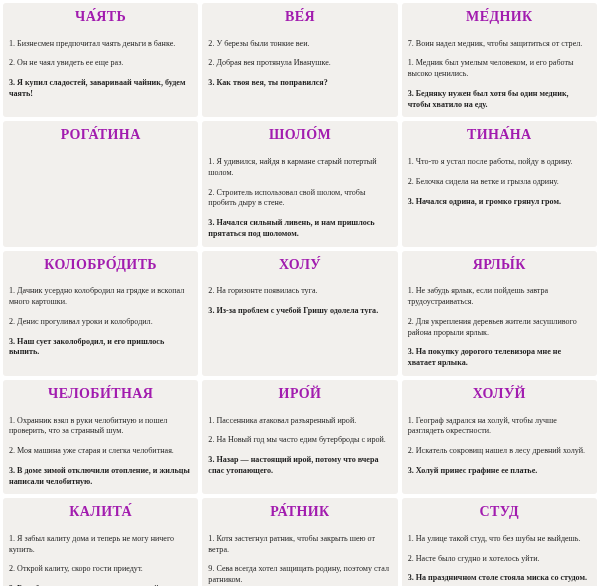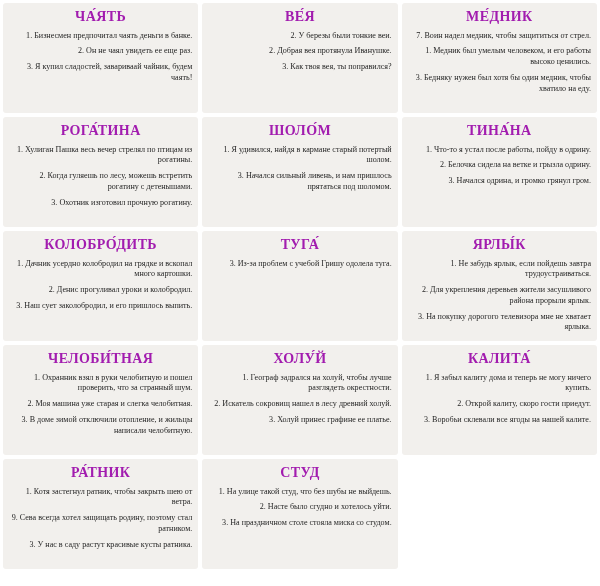--- a/index.html
+++ b/index.html
@@ -46,25 +46,25 @@
   .senses {
     list-style: none;
     margin: 0;
     padding: 0;
     width: 100%;
   }
   .sense {
     font-family: "Liberation Serif", serif;
     font-size: 8.1px;
     line-height: 1.33;
-    text-align: right;
-    margin: 1px 0 5px 0;
+    text-align: left;
+    margin: 9px 0 5px 0;
     color: #1f1f1f;
   }
-  .sense:last-child { margin-bottom: 0; }
+  .sense:last-child { margin-bottom: 0; font-weight: bold; }
 </style>
 </head>
 <body>
 
 <div id="grid">
     <div class="card">
       <div class="word">ЧА́ЯТЬ</div>
       <ul class="senses">
         <li class="sense">1. Бизнесмен предпочитал чаять деньги в банке.</li>
         <li class="sense">2. Он не чаял увидеть ее еще раз.</li>
@@ -82,69 +82,74 @@
     <div class="card">
       <div class="word">МЕ́ДНИК</div>
       <ul class="senses">
         <li class="sense">7. Воин надел медник, чтобы защититься от стрел.</li>
         <li class="sense">1. Медник был умелым человеком, и его работы высоко ценились.</li>
         <li class="sense">3. Бедняку нужен был хотя бы один медник, чтобы хватило на еду.</li>
       </ul>
     </div>
     <div class="card">
       <div class="word">РОГА́ТИНА</div>
-      <ul class="senses">
-        <li class="sense">1. Хулиган Пашка весь вечер стрелял по птицам из рогатины.</li>
-        <li class="sense">2. Когда гуляешь по лесу, можешь встретить рогатину с детенышами.</li>
-        <li class="sense">3. Охотник изготовил прочную рогатину.</li>
-      </ul>
     </div>
     <div class="card">
       <div class="word">ШОЛО́М</div>
       <ul class="senses">
         <li class="sense">1. Я удивился, найдя в кармане старый потертый шолом.</li>
+        <li class="sense">2. Строитель использовал свой шолом, чтобы пробить дыру в стене.</li>
         <li class="sense">3. Начался сильный ливень, и нам пришлось прятаться под шоломом.</li>
       </ul>
     </div>
     <div class="card">
       <div class="word">ТИНА́НА</div>
       <ul class="senses">
         <li class="sense">1. Что-то я устал после работы, пойду в одрину.</li>
         <li class="sense">2. Белочка сидела на ветке и грызла одрину.</li>
         <li class="sense">3. Начался одрина, и громко грянул гром.</li>
       </ul>
     </div>
     <div class="card">
       <div class="word">КОЛОБРО́ДИТЬ</div>
       <ul class="senses">
         <li class="sense">1. Дачник усердно колобродил на грядке и вскопал много картошки.</li>
         <li class="sense">2. Денис прогуливал уроки и колобродил.</li>
         <li class="sense">3. Наш сует заколобродил, и его пришлось выпить.</li>
       </ul>
     </div>
     <div class="card">
-      <div class="word">ТУГА́</div>
+      <div class="word">ХОЛУ́</div>
       <ul class="senses">
+        <li class="sense">2. На горизонте появилась туга.</li>
         <li class="sense">3. Из-за проблем с учебой Гришу одолела туга.</li>
       </ul>
     </div>
     <div class="card">
       <div class="word">ЯРЛЫ́К</div>
       <ul class="senses">
         <li class="sense">1. Не забудь ярлык, если пойдешь завтра трудоустраиваться.</li>
         <li class="sense">2. Для укрепления деревьев жители засушливого района прорыли ярлык.</li>
         <li class="sense">3. На покупку дорогого телевизора мне не хватает ярлыка.</li>
       </ul>
     </div>
     <div class="card">
       <div class="word">ЧЕЛОБИ́ТНАЯ</div>
       <ul class="senses">
         <li class="sense">1. Охранник взял в руки челобитную и пошел проверить, что за странный шум.</li>
         <li class="sense">2. Моя машина уже старая и слегка челобитная.</li>
         <li class="sense">3. В доме зимой отключили отопление, и жильцы написали челобитную.</li>
+      </ul>
+    </div>
+    <div class="card">
+      <div class="word">ИРО́Й</div>
+      <ul class="senses">
+        <li class="sense">1. Пассенника атаковал разъяренный ирой.</li>
+        <li class="sense">2. На Новый год мы часто едим бутерброды с ирой.</li>
+        <li class="sense">3. Назар — настоящий ирой, потому что вчера спас утопающего.</li>
       </ul>
     </div>
     <div class="card">
       <div class="word">ХОЛУ́Й</div>
       <ul class="senses">
         <li class="sense">1. Географ задрался на холуй, чтобы лучше разглядеть окрестности.</li>
         <li class="sense">2. Искатель сокровищ нашел в лесу древний холуй.</li>
         <li class="sense">3. Холуй принес графине ее платье.</li>
       </ul>
     </div>

